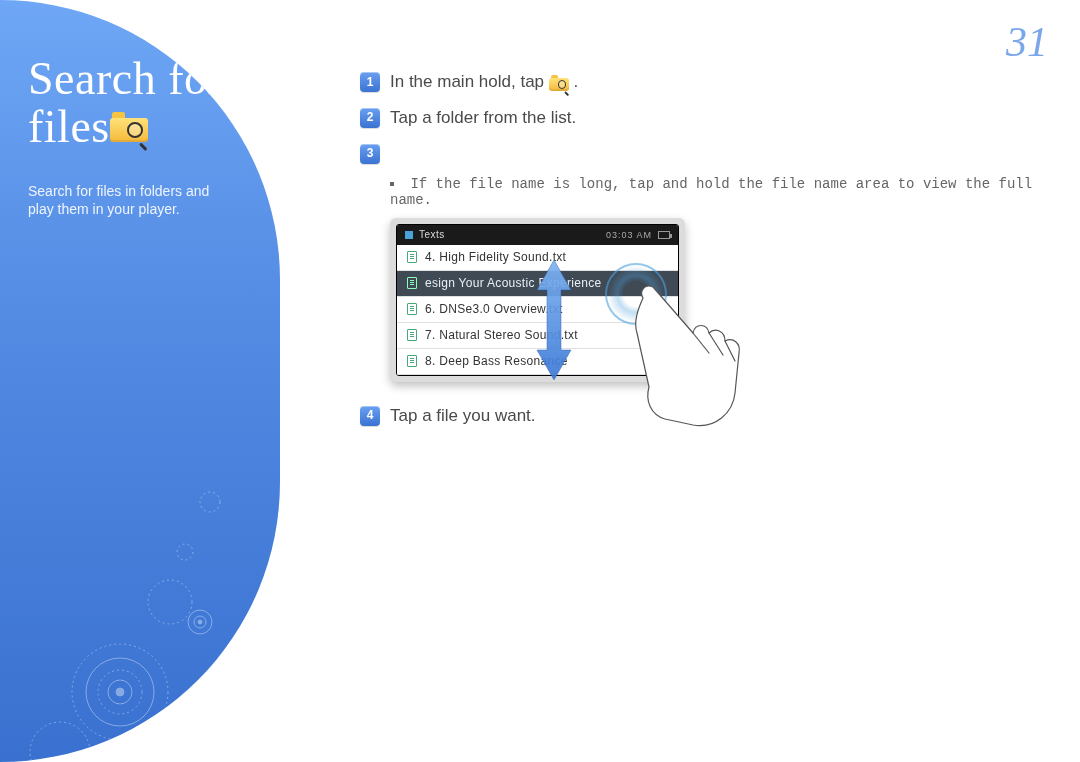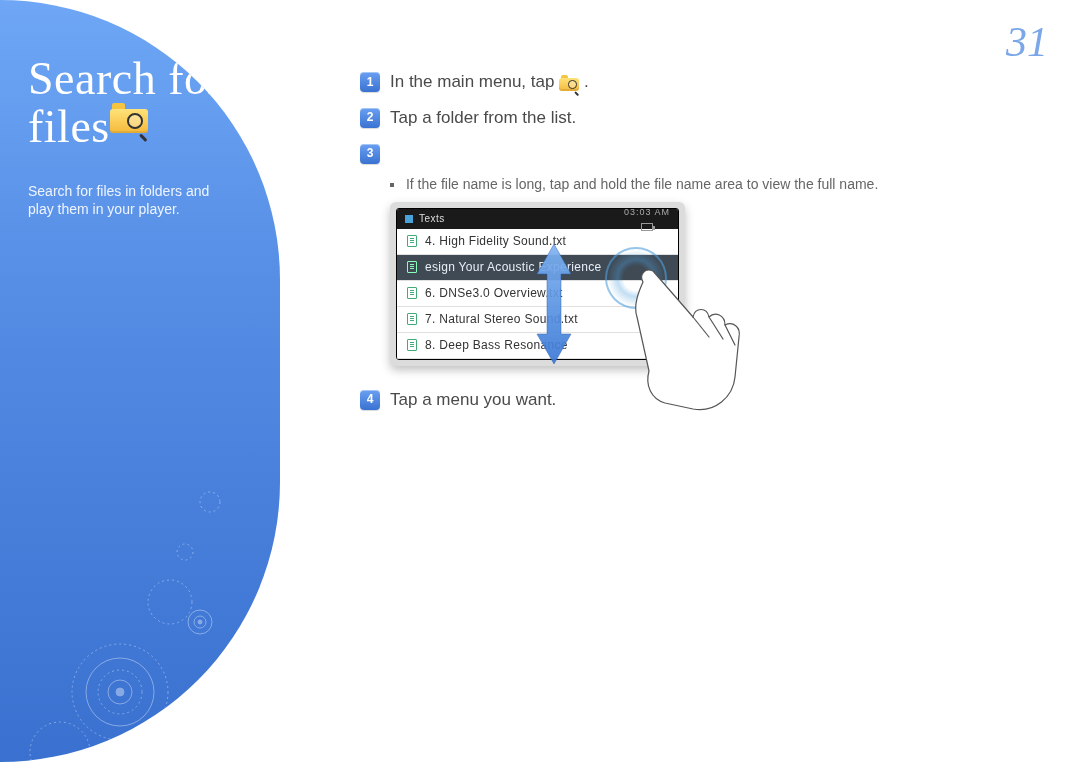--- a/index.html
+++ b/index.html
@@ -20,21 +20,21 @@
     color: #fff;
   }
   .side-title {
     font-family: "Times New Roman", Georgia, serif;
     font-weight: 300;
     font-size: 46px;
     line-height: 1.05;
     color: #fff;
     letter-spacing: 0.5px;
   }
-  .side-title-line2 { display: flex; align-items: flex-start; gap: 0; }
+  .side-title-line2 { display: flex; align-items: center; gap: 0; }
   .title-word { font-family: "Times New Roman", Georgia, serif; font-size: 46px; font-weight: 300; }
   .side-desc {
     margin-top: 30px;
     font-size: 14px;
     line-height: 1.35;
     color: #eef4ff;
     max-width: 210px;
   }
 
   
@@ -70,20 +70,21 @@
   }
   .step-text { color: #4a4a4a; }
   .inline-icon { display: inline-flex; vertical-align: -4px; }
 
   .subnote {
     margin-left: 30px;
     font-size: 14px;
     color: #666;
     margin-top: 2px;
     margin-bottom: 10px;
+    font-family: Liberation Mono, monospace;
   }
   .subnote .bullet { display:inline-block; width:4px; height:4px; background:#666; vertical-align:middle; margin-right:8px; }
 
   
   .device-wrap { margin: 8px 0 22px 30px; position: relative; width: 340px; }
   .device {
     width: 295px;
     border-radius: 6px;
     background: #dcdcdc;
     padding: 6px;
@@ -101,21 +102,21 @@
     background: #1a1a1a;
     color: #ddd;
     font-size: 10px;
     display: flex; align-items: center;
     padding: 0 8px;
     letter-spacing: 0.5px;
     justify-content: space-between;
   }
   .device-header .hleft { display:flex; align-items:center; gap:6px; }
   .hicon-sq { width:8px; height:8px; background:#4aa3d8; }
-  .device-header .hright { display:flex; align-items:center; gap:6px; font-size:9px; color:#aaa; letter-spacing:1px;flex-direction:column;}
+  .device-header .hright { display:flex; align-items:center; gap:6px; font-size:9px; color:#aaa; letter-spacing:1px;}
   .batt { width:12px; height:8px; border:1px solid #999; position:relative; }
   .batt:after { content:""; position:absolute; right:-3px; top:2px; width:2px; height:4px; background:#999; }
   .batt-fill { width:70%; height:100%; background:#bbb; }
 
   .file-row {
     height: 26px;
     display:flex; align-items:center;
     padding: 0 10px;
     font-size: 12px;
     color: #333;
@@ -212,21 +213,21 @@
     </svg>
   </div>
 
   <div class="page-num">31</div>
 
   <div class="content">
 
     <div class="step">
       <div class="badge">1</div>
       <div class="step-text">
-        <span>In the main menu, tap </span>
+        <span>In the main hold, tap </span>
         <span class="inline-icon folder-search-icon fs-small">
           <span class="fs-folder-tab"></span>
           <span class="fs-folder-body"></span>
           <span class="fs-mag">
               <span class="fs-mag-ring"></span>
               <span class="fs-mag-handle"></span>
             </span>
         </span>
         <span>.</span>
       </div>
@@ -306,17 +307,17 @@
           <path d="M28 25 C24 18 30 10 38 14 L78 60 C80 50 92 50 94 60 C100 54 110 58 110 68 C118 64 126 70 124 80 L120 120 C118 140 100 156 78 152 L50 146 C36 142 30 128 34 114 L22 60 C18 48 24 34 28 25 Z"></path>
           <path d="M78 60 L94 80"></path>
           <path d="M94 60 L108 82"></path>
           <path d="M110 68 L120 88"></path>
         </g>
       </svg>
     </div>
 
     <div class="step">
       <div class="badge">4</div>
-      <div class="step-text">Tap a menu you want.</div>
+      <div class="step-text">Tap a file you want.</div>
     </div>
 
   </div>
 </div>
 
 </body></html>

